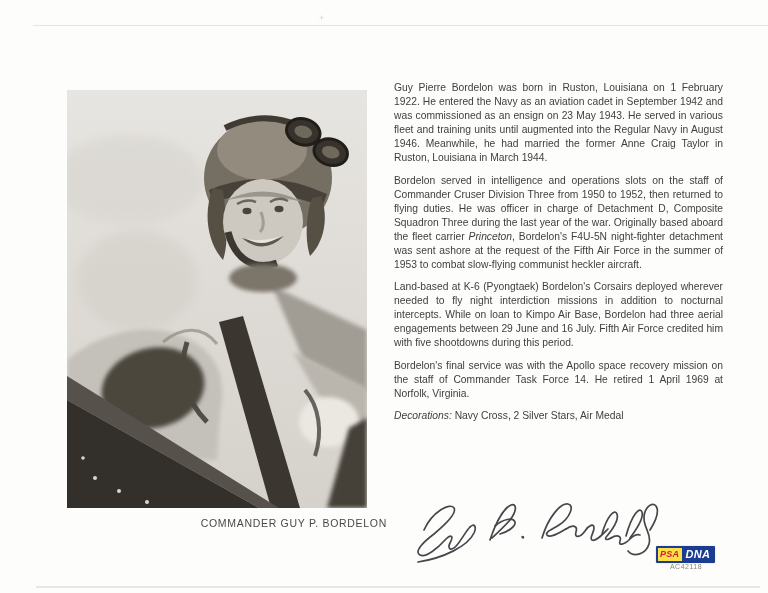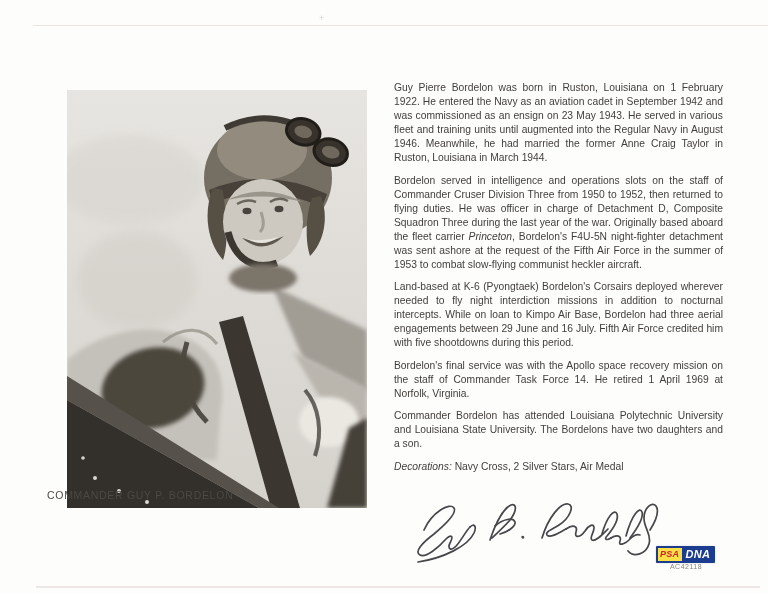--- a/index.html
+++ b/index.html
@@ -12,21 +12,21 @@
     font-family:"Liberation Sans",sans-serif;overflow:hidden;
   }
   
   .edge-top{position:absolute;left:33px;right:0;top:25px;height:1px;background:#e8e5e1;}
   .edge-bottom{position:absolute;left:36px;right:8px;top:586px;height:2px;background:#ece7e2;}
   .reg-mark{position:absolute;left:319px;top:13px;font-size:9px;color:#d9d3cc;}
   
   .photo{position:absolute;left:67px;top:90px;width:300px;height:418px;box-shadow:0 0 0 1px #dcd9d4 inset;}
   .photo svg{display:block;width:100%;height:100%;}
   .caption{
-    position:absolute;left:47px;top:489px;width:340px;text-align:left;
+    position:absolute;left:47px;top:517px;width:340px;text-align:right;
     font-size:10.5px;letter-spacing:.7px;color:#4b4945;
   }
   
   .bio{
     position:absolute;left:394px;top:81px;width:329px;
     font-size:10.3px;line-height:14px;color:#403e3a;text-align:justify;
   }
   .bio p{margin:0 0 8.5px 0;}
   .bio .it{font-style:italic;}
   
@@ -128,21 +128,20 @@
     </svg>
   </div>
 
   <div class="caption">COMMANDER GUY P. BORDELON</div>
 
   <div class="bio">
       <p><span>Guy Pierre Bordelon was born in Ruston, Louisiana on 1 February 1922. He entered the Navy as an aviation cadet in September 1942 and was commissioned as an ensign on 23 May 1943. He served in various fleet and training units until augmented into the Regular Navy in August 1946. Meanwhile, he had married the former Anne Craig Taylor in Ruston, Louisiana in March 1944.</span></p>
       <p><span>Bordelon served in intelligence and operations slots on the staff of Commander Cruser Division Three from 1950 to 1952, then returned to flying duties. He was officer in charge of Detachment D, Composite Squadron Three during the last year of the war. Originally based aboard the fleet carrier </span><span class="it">Princeton</span><span>, Bordelon's F4U-5N night-fighter detachment was sent ashore at the request of the Fifth Air Force in the summer of 1953 to combat slow-flying communist heckler aircraft.</span></p>
       <p><span>Land-based at K-6 (Pyongtaek) Bordelon's Corsairs deployed wherever needed to fly night interdiction missions in addition to nocturnal intercepts. While on loan to Kimpo Air Base, Bordelon had three aerial engagements between 29 June and 16 July. Fifth Air Force credited him with five shootdowns during this period.</span></p>
       <p><span>Bordelon's final service was with the Apollo space recovery mission on the staff of Commander Task Force 14. He retired 1 April 1969 at Norfolk, Virginia.</span></p>
-      <p><span>Commander Bordelon has attended Louisiana Polytechnic University and Louisiana State University. The Bordelons have two daughters and a son.</span></p>
       <p><span class="it">Decorations:</span><span> Navy Cross, 2 Silver Stars, Air Medal</span></p>
     </div>
 
   <div class="signature" aria-label="Guy P. Bordelon J">
     <svg viewBox="0 0 270 72">
       <g fill="none" stroke="#46464b" stroke-width="1.7" stroke-linecap="round">
         <path d="M30,34 C38,16 56,6 60,12 C63,17 52,28 40,38 C28,47 20,56 26,59 C32,62 44,52 52,43 C57,38 60,40 56,47 C53,53 57,56 63,49 C68,43 72,35 76,31"></path>
         <path d="M76,31 C80,27 83,30 80,37 C74,50 50,62 24,66"></path>
         <path d="M96,44 C102,26 110,12 117,9 C123,7 123,15 116,24 C110,31 102,38 98,42"></path>
         <path d="M101,30 C109,23 119,21 121,26 C122,30 114,36 106,38"></path>

